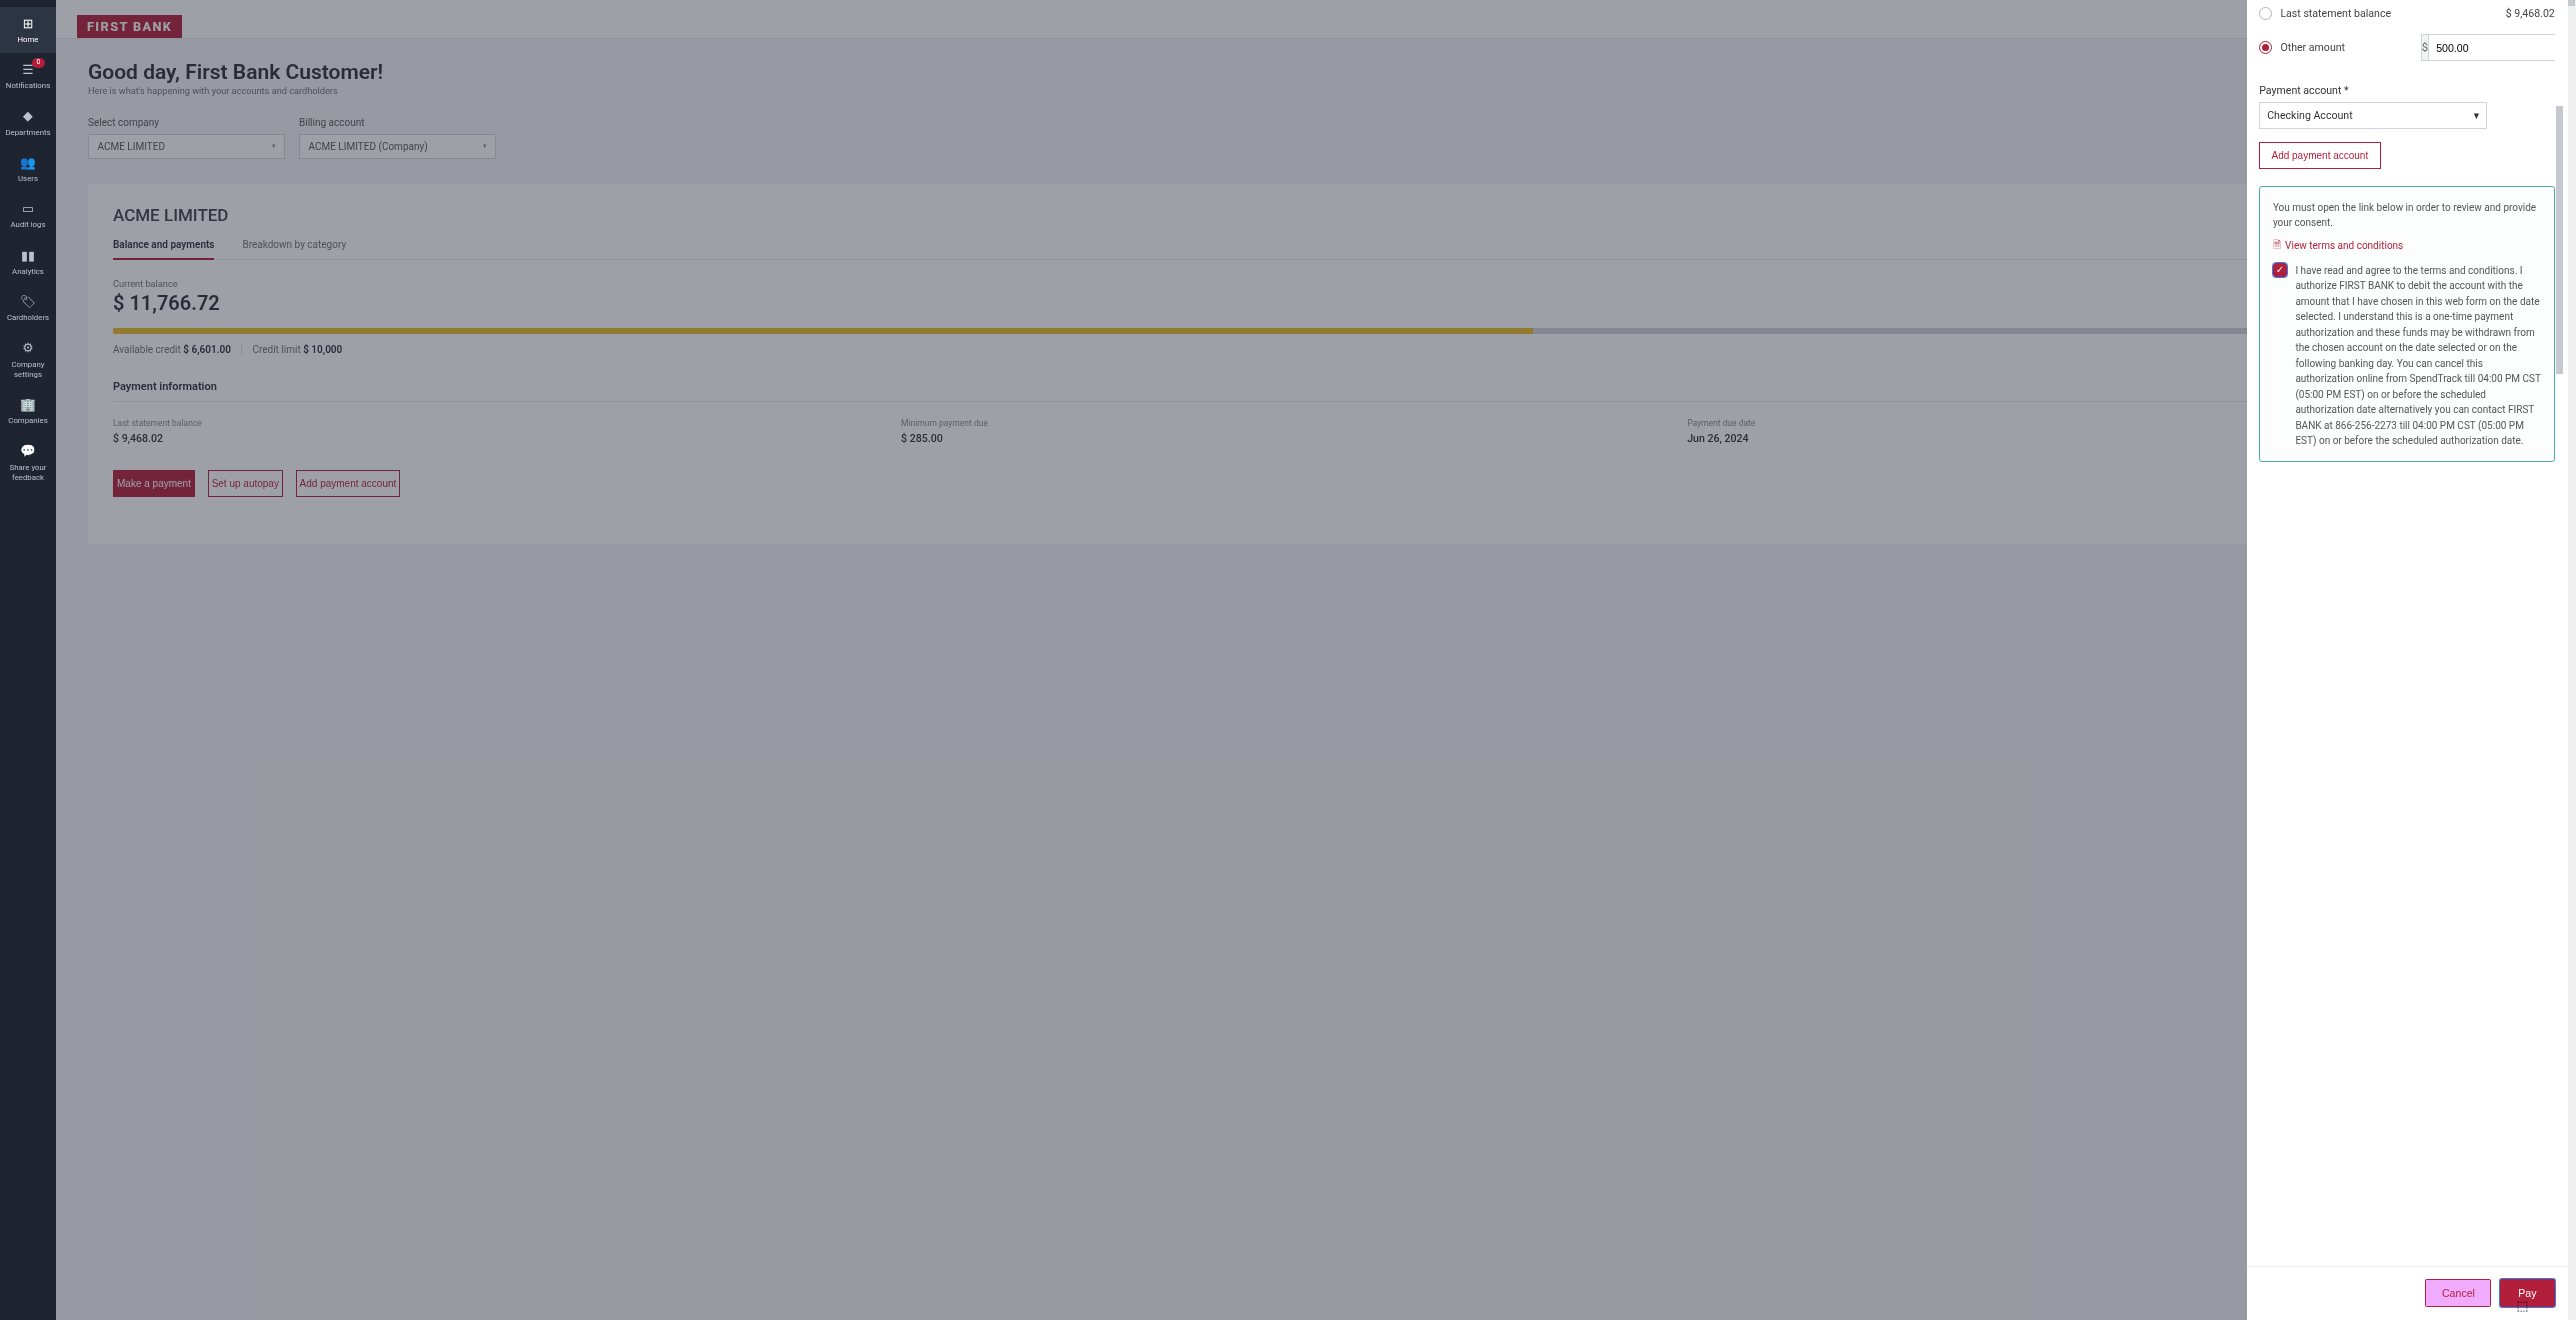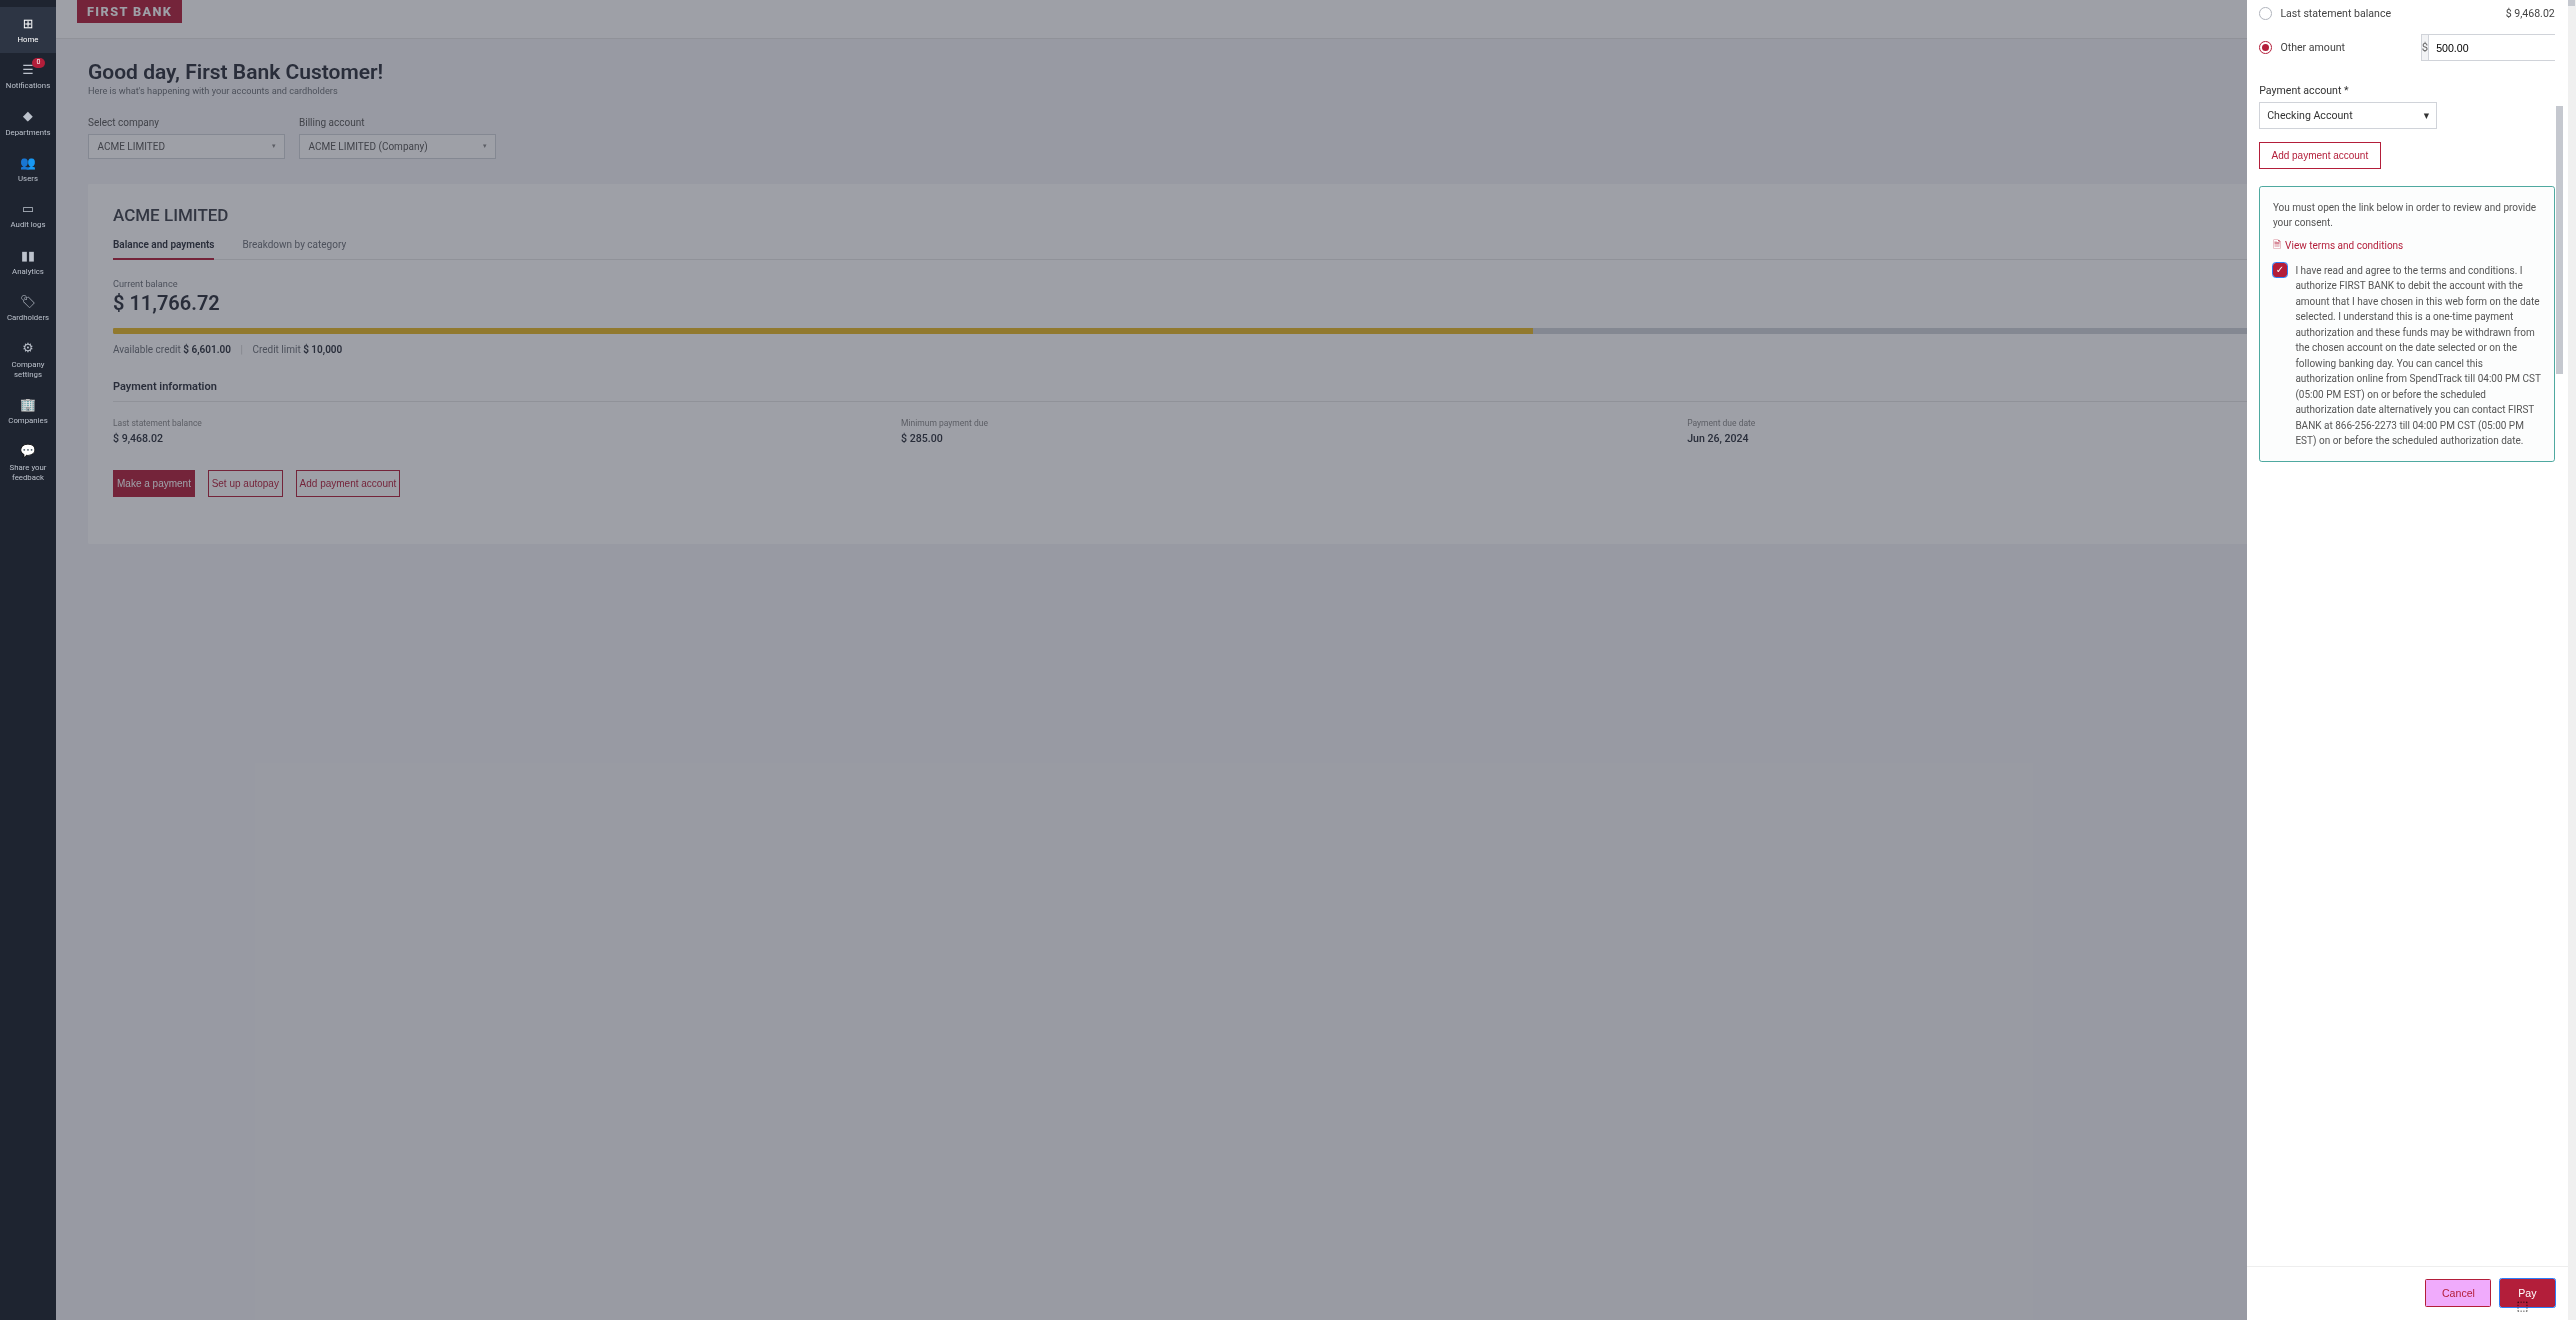--- a/index.html
+++ b/index.html
@@ -5,21 +5,21 @@
 * { box-sizing: border-box; margin: 0; padding: 0; }
 body { font-family: -apple-system, BlinkMacSystemFont, "Segoe UI", Roboto, sans-serif; background: #f5f5f7; color: #333; overflow: hidden; height: 100vh; }
 .app { display: flex; height: 100vh; }
 .sidebar { width: 56px; background: #1e2430; color: #bcc2cc; display: flex; flex-direction: column; align-items: center; padding-top: 7px; font-size: 7.8px; }
 .sidebar-toggle { width: 20px; height: 20px; background: #fff; border-radius: 50%; display: flex; align-items: center; justify-content: center; color: #b31e3a; font-weight: bold; position: absolute; left: 47px; top: 10.6px; font-size: 11.3px; cursor: pointer; }
 .sidebar-item { display: flex; flex-direction: column; align-items: center; padding: 8.5px 2.8px; width: 100%; cursor: pointer; position: relative; text-align: center; line-height: 1.3; }
 .sidebar-item.active { background: #2d3544; color: #fff; }
 .sidebar-item .icon { font-size: 12.7px; margin-bottom: 2.8px; }
 .badge { position: absolute; top: 4.2px; right: 11.3px; background: #b31e3a; color: #fff; border-radius: 7px; font-size: 7px; padding: 0.7px 4.2px; }
 .main { flex: 1; display: flex; flex-direction: column; overflow: hidden; position: relative; }
-.topbar { height: 39px; background: #fff; display: flex; align-items: flex-start; padding: 0 21px; border-bottom: 0.7px solid #e5e5e5; }
+.topbar { height: 39px; background: #fff; display: flex; align-items: flex-end; padding: 0 21px; border-bottom: 0.7px solid #e5e5e5; }
 .logo { background: #b31e3a; color: #fff; font-weight: 800; letter-spacing: 1.4px; padding: 4.2px 10px; font-size: 12.7px; }
 .content { padding: 21px 32px; overflow-y: auto; flex: 1; }
 .greeting { font-size: 21px; font-weight: 600; color: #2a2f3a; }
 .subtitle { font-size: 9.2px; color: #6b6f76; margin-top: 1.4px; }
 .selectors { display: flex; gap: 14px; margin-top: 21px; }
 .selector-group { display: flex; flex-direction: column; }
 .selector-label { font-size: 10px; color: #555; margin-bottom: 5.6px; }
 .dropdown { width: 197px; height: 25px; border: 0.7px solid #d0d3d9; background: #fff; display: flex; align-items: center; justify-content: space-between; padding: 0 8.5px; font-size: 10px; color: #555; cursor: pointer; }
 .caret { font-size: 7px; color: #888; }
 .card { background: #fff; border-radius: 1.4px; padding: 21px 25px; margin-top: 25px; }
@@ -52,21 +52,21 @@
 .radio-left { display: flex; align-items: center; gap: 8.5px; }
 .radio-circle { width: 12.7px; height: 12.7px; border: 1.4px solid #b0b4bc; border-radius: 50%; display: inline-block; }
 .radio-circle.checked { border-color: #b31e3a; display: flex; align-items: center; justify-content: center; }
 .radio-circle.checked::after { content: ""; width: 7px; height: 7px; background: #b31e3a; border-radius: 50%; }
 .radio-label { font-size: 10.6px; color: #444; }
 .radio-value { font-size: 10.6px; color: #444; }
 .amount-input-group { display: flex; border: 0.7px solid #d0d3d9; height: 27px; width: 134px; }
 .amount-prefix { width: 28px; background: #f2f3f5; display: flex; align-items: center; justify-content: center; color: #666; border-right: 0.7px solid #d0d3d9; }
 .amount-input { border: none; padding: 0 7px; flex: 1; font-size: 10.6px; outline: none; }
 .field-label { font-size: 10.6px; color: #333; margin-top: 15.5px; margin-bottom: 5.6px; }
-.select { width: 178px; height: 27px; border: 0.7px solid #d0d3d9; background: #fff; padding: 0 7px; font-size: 10.6px; display: flex; align-items: center; justify-content: space-between; cursor: pointer; }
+.select { width: 228px; height: 27px; border: 0.7px solid #d0d3d9; background: #fff; padding: 0 7px; font-size: 10.6px; display: flex; align-items: center; justify-content: space-between; cursor: pointer; }
 .btn-outline-sm { border: 0.7px solid #b31e3a; color: #b31e3a; background: #fff; padding: 7px 11.3px; font-size: 10px; margin-top: 12.7px; cursor: pointer; }
 .terms-box { border: 0.7px solid #4fa9a0; border-radius: 2.8px; padding: 12.7px; margin-top: 17.6px; background: #fcfdfd; }
 .terms-intro { font-size: 10px; color: #555; line-height: 1.5; }
 .terms-link { color: #b31e3a; font-size: 10px; margin-top: 7px; display: flex; align-items: center; gap: 4.2px; cursor: pointer; }
 .terms-check-row { display: flex; gap: 8.5px; margin-top: 8.5px; align-items: flex-start; }
 .checkbox { width: 14px; height: 14px; background: #b31e3a; border-radius: 2.8px; display: flex; align-items: center; justify-content: center; color: #fff; font-size: 10px; flex-shrink: 0; outline: 1.4px solid #2d7ef7; outline-offset: 0.7px; }
 .terms-text { font-size: 10px; color: #555; line-height: 1.55; }
 .panel-footer { padding: 12.7px; display: flex; justify-content: flex-end; gap: 8.5px; border-top: 0.7px solid #eee; }
 .btn-cancel { border: 0.7px solid #b31e3a; color: #b31e3a; background: #f0abfc; padding: 7px 15.5px; font-size: 10.6px; cursor: pointer; border-radius: 1.4px; }
 .btn-pay { background: #b31e3a; color: #fff; border: none; padding: 7px 18.3px; font-size: 10.6px; cursor: pointer; border-radius: 1.4px; outline: 1.4px solid #2d7ef7; outline-offset: 0.7px; }

